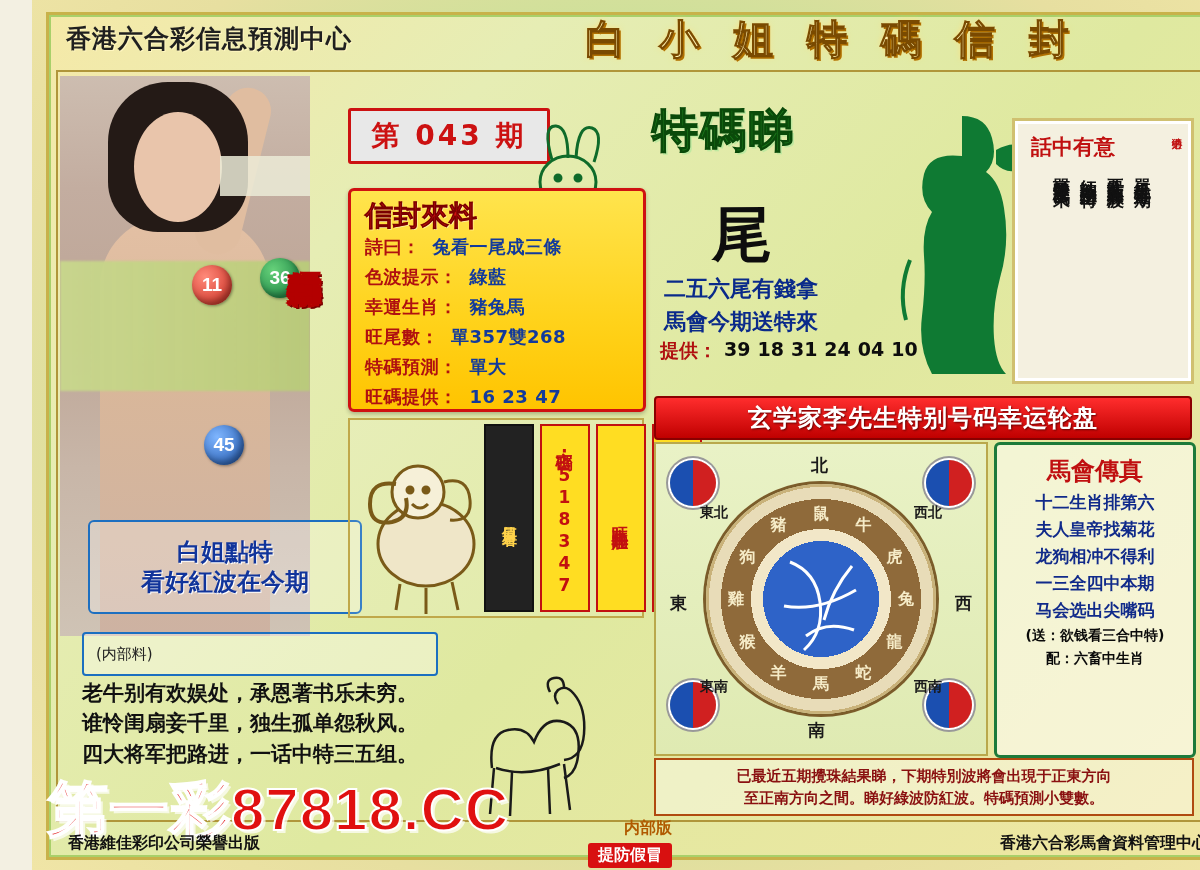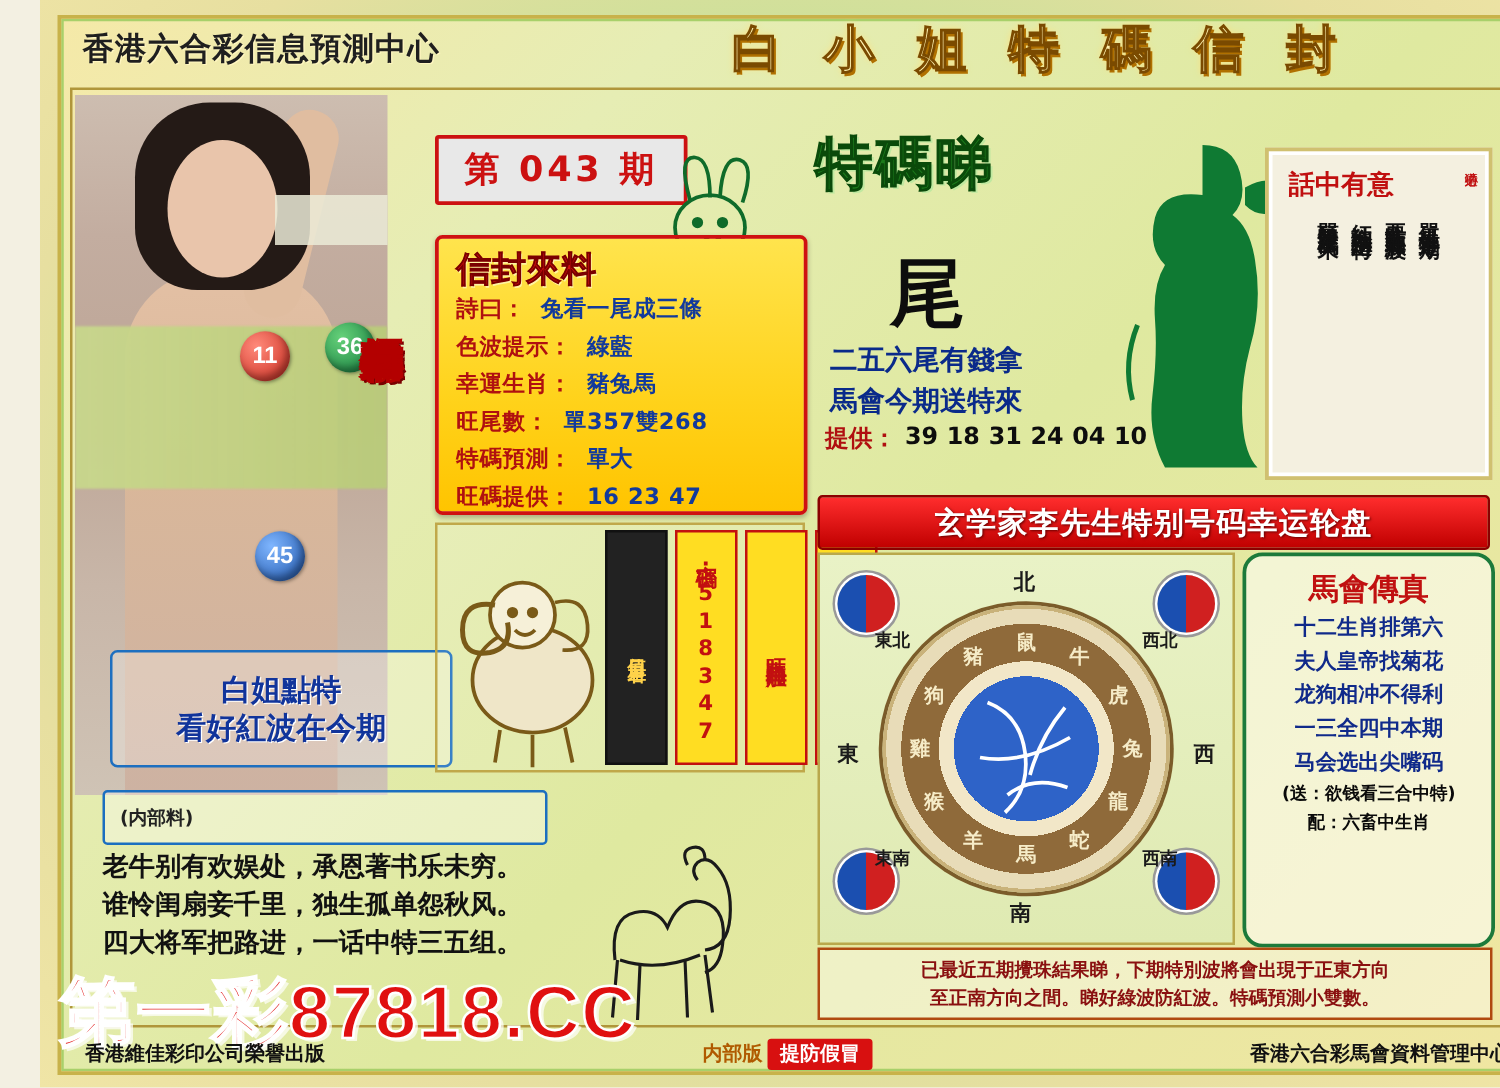--- a/index.html
+++ b/index.html
@@ -161,21 +161,21 @@
   .jinxuanji{
     position:absolute;left:40px;top:632px;width:560px;height:180px;
   }
   .jx-title{
     position:absolute;left:10px;top:0;width:340px;height:40px;
     border:2px solid #1b6fc0;border-radius:4px;background:rgba(255,255,255,.35);
     display:flex;align-items:center;padding-left:12px;gap:8px;
     font-size:26px;font-weight:bold;color:#11349b;
     font-family:"DejaVu Sans",sans-serif;
   }
-  .jx-title small{font-size:15px;color:#222;font-weight:bold;}
+  .jx-title small{font-size:15px;color:#222;font-weight:normal;}
   .jx-lines{
     position:absolute;left:10px;top:46px;width:540px;
     font-size:21px;line-height:1.45;color:#111;font-weight:bold;
     font-family:"DejaVu Sans",sans-serif;
   }
   .camel{position:absolute;left:380px;top:40px;width:180px;height:150px;}
 
   
   .tema{
     position:absolute;left:620px;top:100px;width:290px;height:64px;
@@ -270,21 +270,21 @@
   }
   .yy{
     position:absolute;width:46px;height:46px;border-radius:50%;
     background:conic-gradient(#d02020 0 50%, #1b4fb0 50% 100%);
     box-shadow:0 0 0 2px #fff,0 0 0 4px #999;
   }
 
   
   .fax{
     position:absolute;left:962px;top:442px;width:196px;height:310px;
-    border:3px solid #1c7a3a;border-radius:16px;
+    border:3px solid #1c7a3a;border-radius:6px;
     background:rgba(255,255,255,.55);
   }
   .fax h3{
     margin:10px 0 4px 0;text-align:center;font-size:24px;color:#c01010;
     font-family:"DejaVu Sans",sans-serif;
   }
   .fax p{
     margin:4px 8px;text-align:center;font-size:17px;font-weight:bold;color:#102a8a;
     font-family:"DejaVu Sans",sans-serif;line-height:1.35;
   }
@@ -308,21 +308,21 @@
     text-shadow:3px 3px 0 rgba(255,255,255,.7);
   }
 
   
   .footer{
     position:absolute;left:36px;right:24px;bottom:12px;height:30px;
     display:flex;align-items:center;justify-content:space-between;
     font-size:16px;font-weight:bold;color:#111;
     font-family:"DejaVu Sans",sans-serif;
   }
-  .footer .mid{display:flex;gap:4px;align-items:center;}
+  .footer .mid{display:flex;gap:4px;align-items:flex-end;flex-direction:column;}
   .footer .warn{
     background:#d81010;color:#fff;padding:2px 10px;border-radius:3px;
   }
   .footer .gold{color:#b05a00;}
 </style>
 </head>
 <body>
 
 <div class="page">
   <div class="frame-outer"></div>

